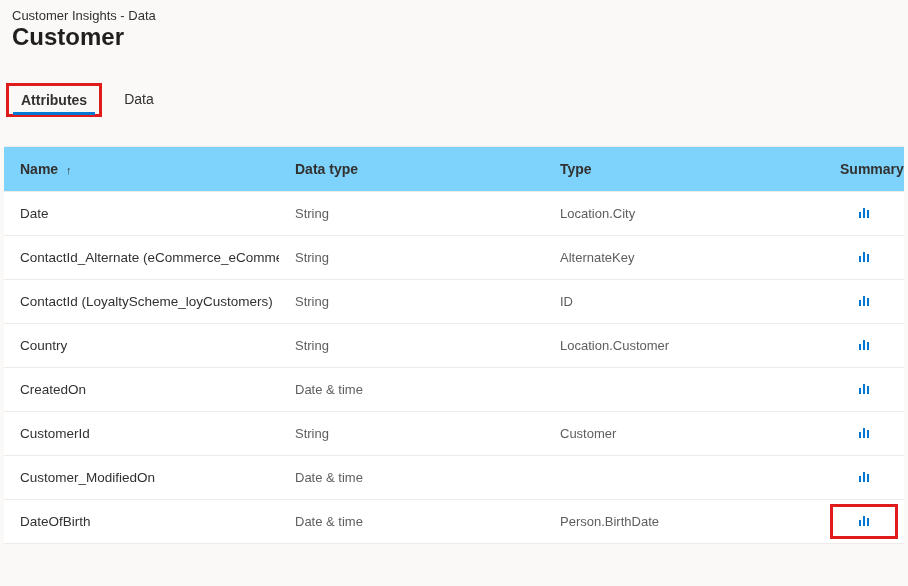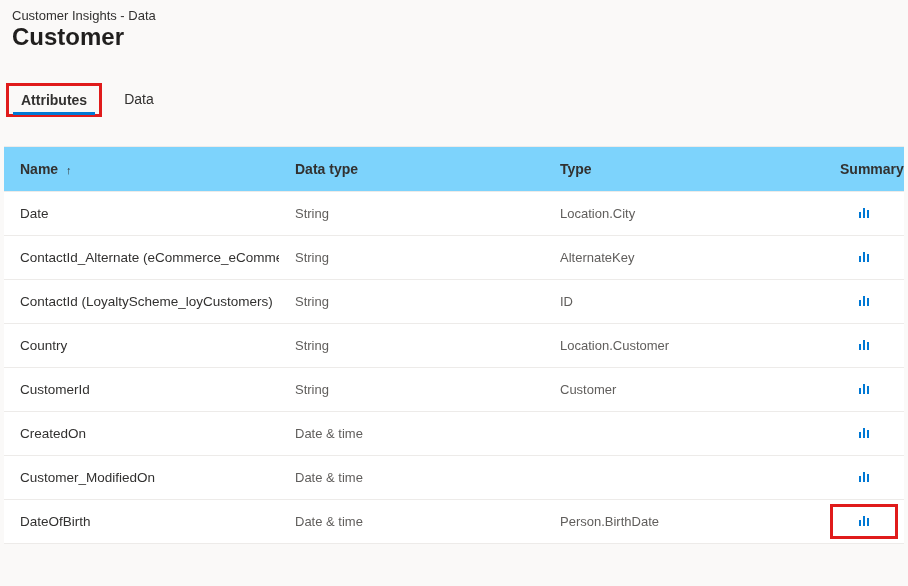--- a/index.html
+++ b/index.html
@@ -99,33 +99,33 @@
           <td class="name-cell">Country</td>
           <td>String</td>
           <td>Location.Customer</td>
           <td class="summary-cell"><span class="summary-icon">
               <span></span>
               <span></span>
               <span></span>
             </span></td>
         </tr>
         <tr>
-          <td class="name-cell">CustomerId</td>
-          <td>String</td>
-          <td>Customer</td>
+          <td class="name-cell">CreatedOn</td>
+          <td>Date &amp; time</td>
+          <td></td>
           <td class="summary-cell"><span class="summary-icon">
               <span></span>
               <span></span>
               <span></span>
             </span></td>
         </tr>
         <tr>
-          <td class="name-cell">CreatedOn</td>
-          <td>Date &amp; time</td>
-          <td></td>
+          <td class="name-cell">CustomerId</td>
+          <td>String</td>
+          <td>Customer</td>
           <td class="summary-cell"><span class="summary-icon">
               <span></span>
               <span></span>
               <span></span>
             </span></td>
         </tr>
         <tr>
           <td class="name-cell">Customer_ModifiedOn</td>
           <td>Date &amp; time</td>
           <td></td>

